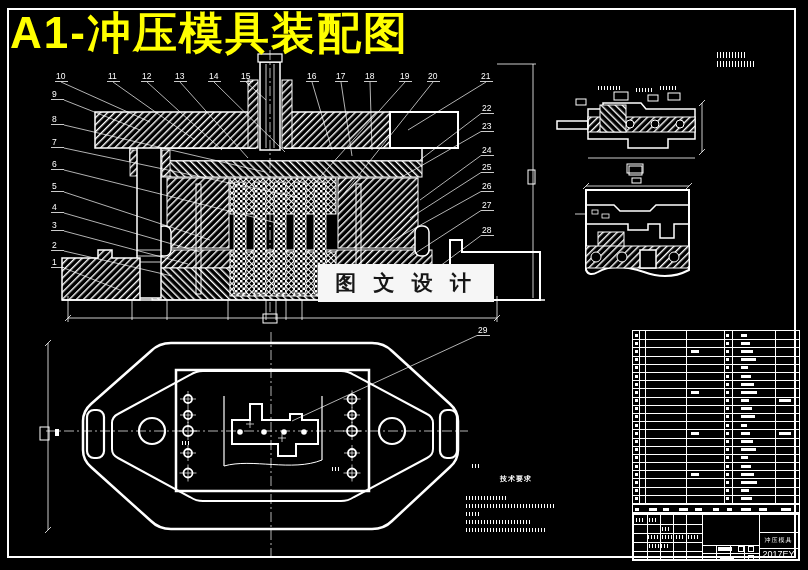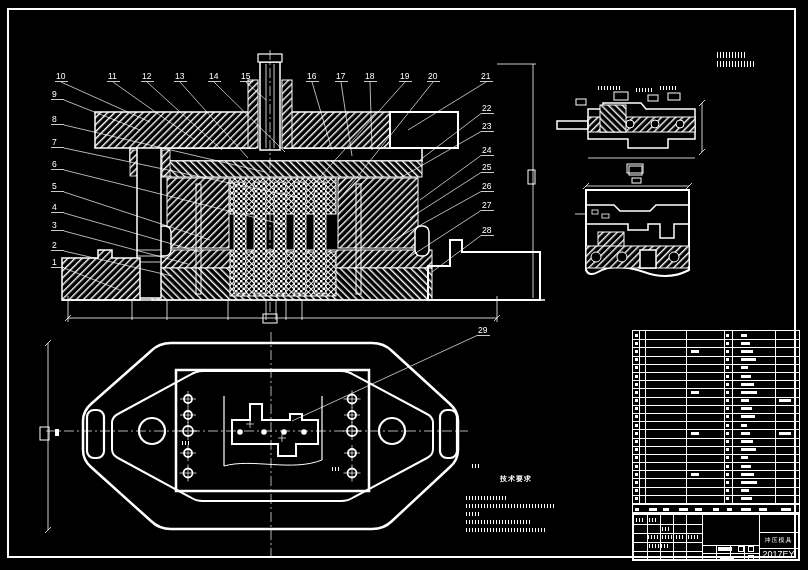--- a/index.html
+++ b/index.html
@@ -292,20 +292,23 @@
         <line x1="481" y1="210.5" x2="408" y2="258" stroke="#fff" stroke-width="0.7"></line>
         <text x="482" y="233" fill="#fff" font-size="8.5" font-family="Liberation Sans, sans-serif">28</text>
         <line x1="481" y1="235.5" x2="494" y2="235.5" stroke="#fff" stroke-width="0.8"></line>
         <line x1="481" y1="235.5" x2="432" y2="272" stroke="#fff" stroke-width="0.7"></line>
         <text x="478" y="333" fill="#fff" font-size="8.5" font-family="Liberation Sans, sans-serif">29</text>
         <line x1="477" y1="335.5" x2="490" y2="335.5" stroke="#fff" stroke-width="0.8"></line>
         <line x1="477" y1="335.5" x2="292" y2="421" stroke="#fff" stroke-width="0.7"></line>
       </g>
   </svg>
 
+  <div class="watermark">
+    <span>图 文 设 计</span>
+  </div>
 
   <div class="mini-text tall" style="left:717px;top:52px;width:30px;"></div>
   <div class="mini-text tall" style="left:717px;top:61px;width:38px;"></div>
   <div class="mini-text" style="left:598px;top:86px;width:22px;"></div>
   <div class="mini-text" style="left:636px;top:88px;width:16px;"></div>
   <div class="mini-text" style="left:660px;top:86px;width:18px;"></div>
   <div class="mini-text" style="left:182px;top:441px;width:7px;"></div>
   <div class="mini-text" style="left:332px;top:467px;width:8px;"></div>
   <div class="mini-text" style="left:472px;top:464px;width:7px;"></div>
 
@@ -453,13 +456,14 @@
       <div class="mini-text" style="left:14px;top:20px;width:10px;"></div>
       <div class="mini-text" style="left:28px;top:20px;width:10px;"></div>
       <div class="mini-text" style="left:15px;top:29px;width:20px;"></div>
       <div class="mini-text" style="left:42px;top:20px;width:8px;"></div>
       <div class="mini-text" style="left:2px;top:3px;width:8px;"></div>
       <div class="mini-text" style="left:15px;top:3px;width:9px;"></div>
       <div class="mini-text" style="left:28px;top:12px;width:9px;"></div>
       <div class="mini-text" style="left:54px;top:20px;width:10px;"></div>
     </div>
 
+  <div class="title" style="color: rgb(255, 255, 0);">A1-冲压模具装配图</div>
 </div>
 
 </body></html>

